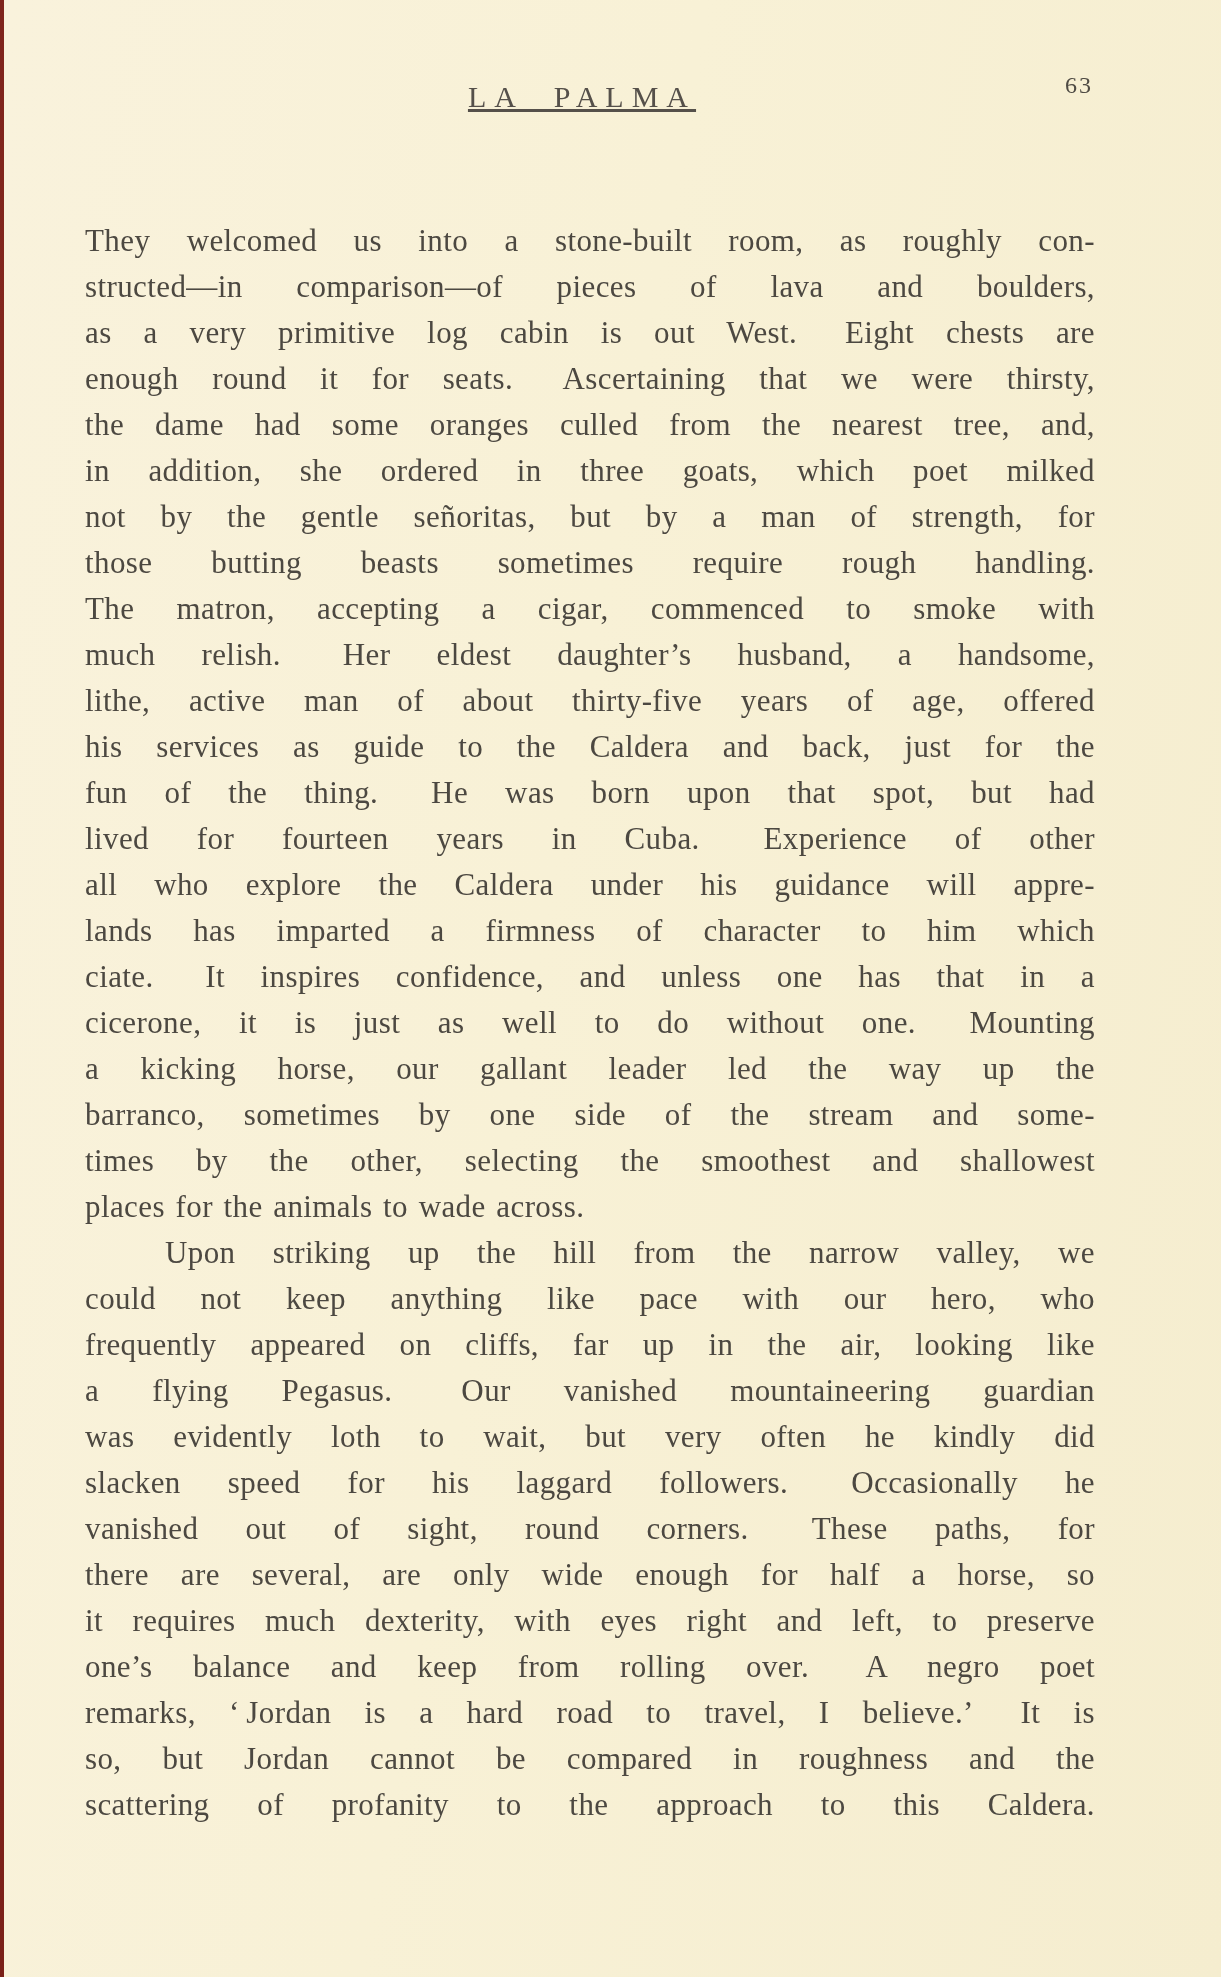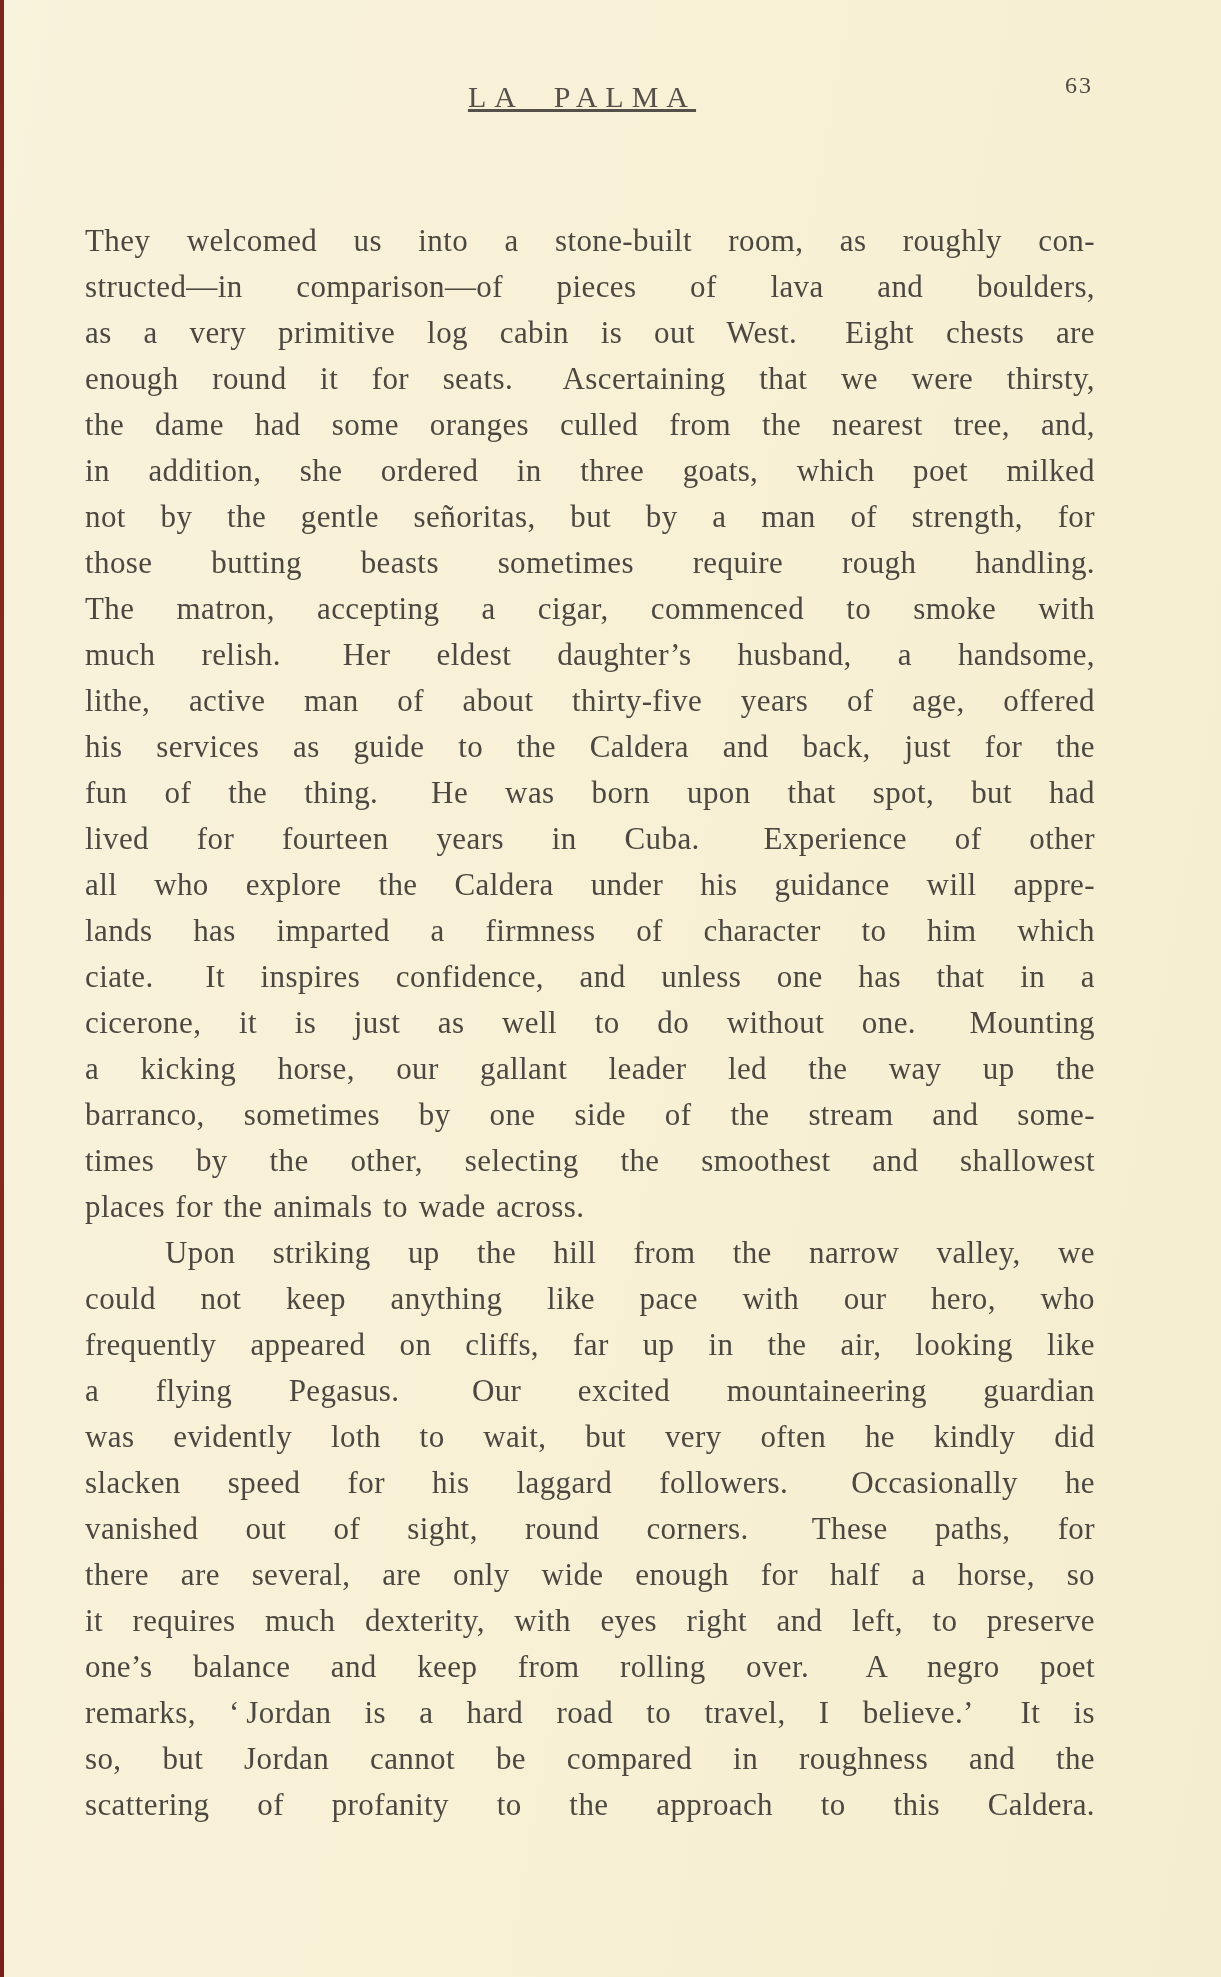--- a/index.html
+++ b/index.html
@@ -112,21 +112,21 @@
           <div class="line">cicerone, it is just as well to do without one.  Mounting</div>
           <div class="line">a kicking horse, our gallant leader led the way up the</div>
           <div class="line">barranco, sometimes by one side of the stream and some-</div>
           <div class="line">times by the other, selecting the smoothest and shallowest</div>
           <div class="line para-end">places for the animals to wade across.</div>
         </div>
         <div class="para">
           <div class="line first-indent">Upon striking up the hill from the narrow valley, we</div>
           <div class="line">could not keep anything like pace with our hero, who</div>
           <div class="line">frequently appeared on cliffs, far up in the air, looking like</div>
-          <div class="line">a flying Pegasus.  Our excited mountaineering guardian</div>
+          <div class="line">a flying Pegasus.  Our vanished mountaineering guardian</div>
           <div class="line">was evidently loth to wait, but very often he kindly did</div>
           <div class="line">slacken speed for his laggard followers.  Occasionally he</div>
           <div class="line">vanished out of sight, round corners.  These paths, for</div>
           <div class="line">there are several, are only wide enough for half a horse, so</div>
           <div class="line">it requires much dexterity, with eyes right and left, to preserve</div>
           <div class="line">one’s balance and keep from rolling over.  A negro poet</div>
           <div class="line">remarks, ‘ Jordan is a hard road to travel, I believe.’  It is</div>
           <div class="line">so, but Jordan cannot be compared in roughness and the</div>
           <div class="line">scattering of profanity to the approach to this Caldera.</div>
         </div>

